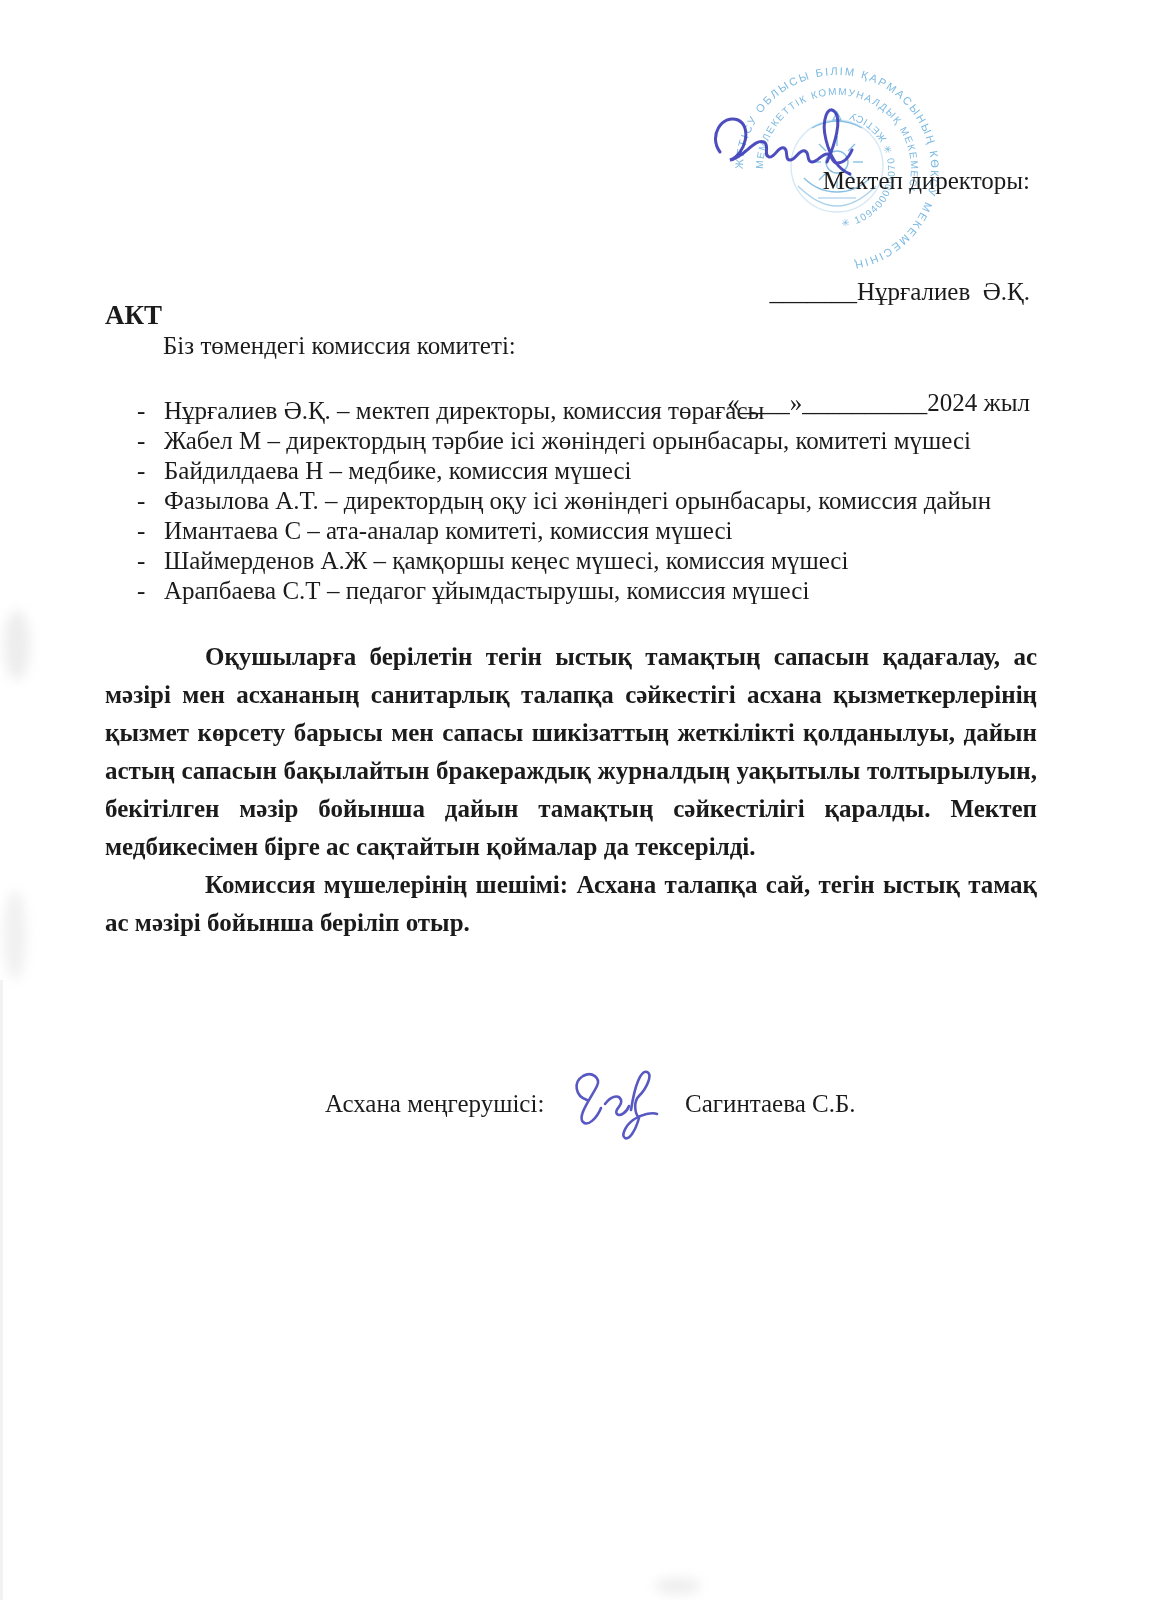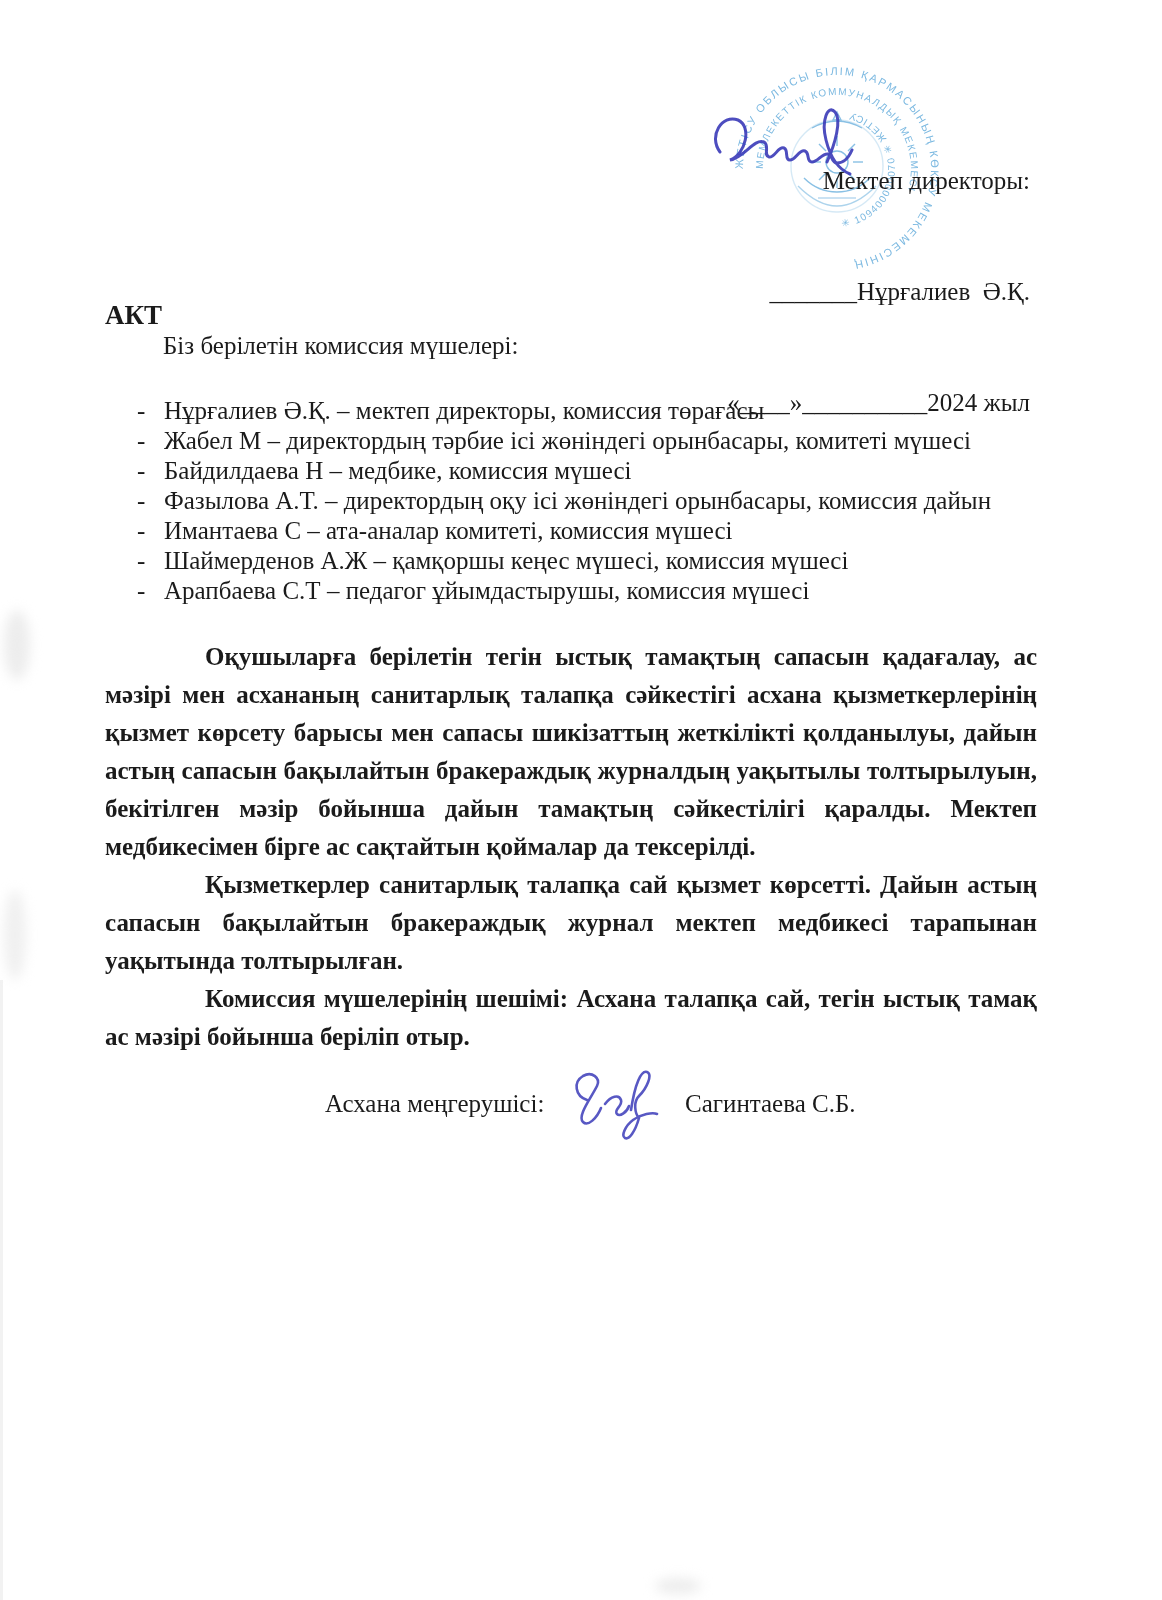--- a/index.html
+++ b/index.html
@@ -133,21 +133,21 @@
   <div class="sig-director">
     <svg viewBox="0 0 175 85">
       <g fill="none" stroke="#3a3ab8" stroke-width="3" stroke-linecap="round" opacity="0.9">
         <path d="M 22,52 c -12,-16 2,-38 18,-32 c 14,6 8,34 -8,40 c 14,-2 24,-22 34,-18 c 6,3 -1,14 5,15 c 6,1 9,-11 15,-9 c 5,2 0,12 6,12 c 6,0 9,-11 15,-9 c 5,2 1,11 7,11 c 6,0 10,-9 16,-8 c 5,1 3,9 9,9 c 7,0 12,-6 15,-13"></path>
         <path d="M 129,62 c 8,-18 15,-42 8,-50 c -7,-8 -14,8 -9,28 c 5,20 14,30 24,34"></path>
       </g>
     </svg>
   </div>
 
   <div class="doc-title">АКТ</div>
-  <div class="intro-line">Біз берілетін комиссия мүшелері:</div>
+  <div class="intro-line">Біз төмендегі комиссия комитеті:</div>
 
   <div class="member-list">
 
       <div class="member-row">
         <span class="member-marker">-</span>
         <span class="member-text">Нұрғалиев Ә.Қ. – мектеп директоры, комиссия төрағасы</span>
       </div>
 
       <div class="member-row">
         <span class="member-marker">-</span>
@@ -177,21 +177,20 @@
       <div class="member-row">
         <span class="member-marker">-</span>
         <span class="member-text">Арапбаева С.Т – педагог ұйымдастырушы, комиссия мүшесі</span>
       </div>
     </div>
 
   <div class="body-text">
 
       <p>Оқушыларға берілетін тегін ыстық тамақтың сапасын қадағалау, ас мәзірі мен асхананың санитарлық талапқа сәйкестігі асхана қызметкерлерінің қызмет көрсету барысы мен сапасы шикізаттың жеткілікті қолданылуы, дайын астың сапасын бақылайтын бракераждық журналдың уақытылы толтырылуын, бекітілген мәзір бойынша дайын тамақтың сәйкестілігі қаралды. Мектеп медбикесімен бірге ас сақтайтын қоймалар да тексерілді.</p>
 
-      <p>Қызметкерлер санитарлық талапқа сай қызмет көрсетті. Дайын астың сапасын бақылайтын бракераждық журнал мектеп медбикесі тарапынан уақытында толтырылған.</p>
 
       <p>Комиссия мүшелерінің шешімі: Асхана талапқа сай, тегін ыстық тамақ ас мәзірі бойынша беріліп отыр.</p>
     </div>
 
   <div class="bottom-sig">
     <span class="label">Асхана меңгерушісі:</span>
     <span class="sig-canteen">
       <svg viewBox="0 0 110 86">
         <g fill="none" stroke="#4646bd" stroke-width="2.6" stroke-linecap="round" opacity="0.9">
           <path d="M 30,46 c -12,-4 -14,-18 -4,-24 c 9,-5 18,2 14,10 c -6,12 -20,30 -14,36 c 5,5 14,-4 18,-14"></path>

